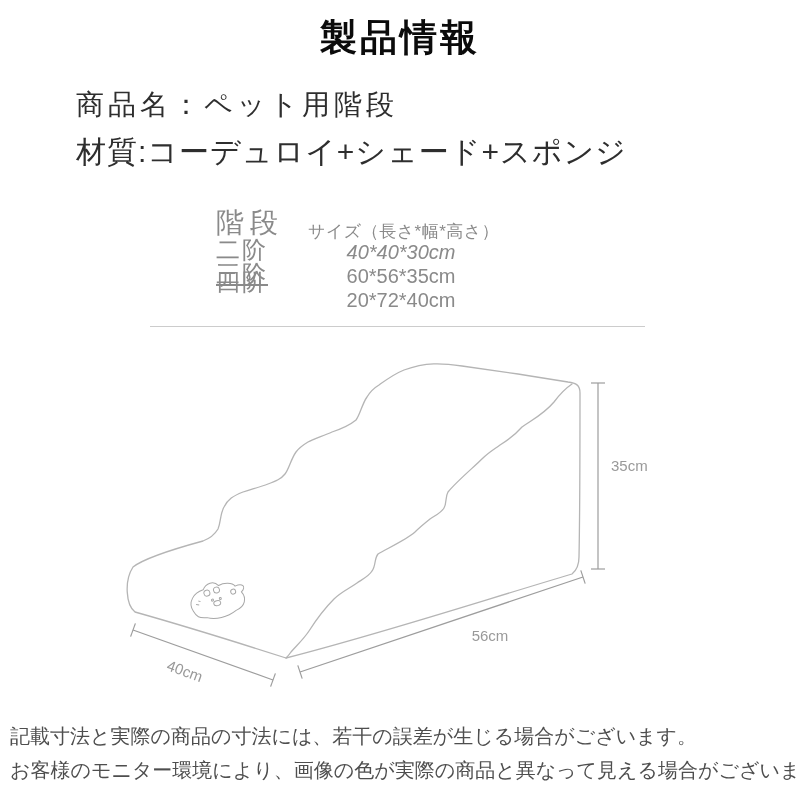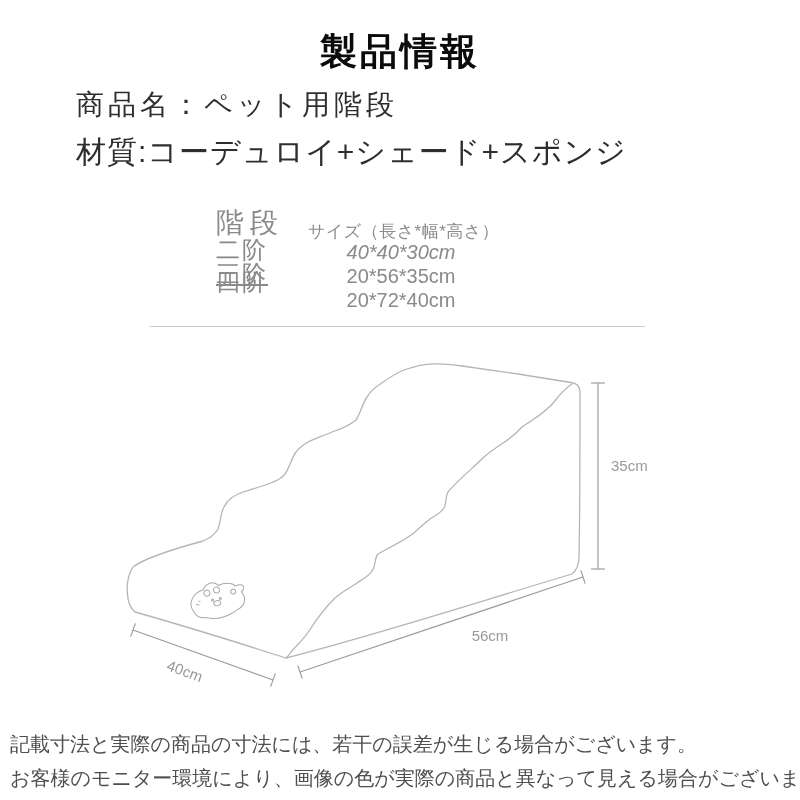--- a/index.html
+++ b/index.html
@@ -2,55 +2,55 @@
 <html><head>
 <meta charset="utf-8">
 <style>
   html,body{margin:0;padding:0;background:#fff;}
   .page{
     position:relative;width:800px;height:800px;background:#ffffff;overflow:hidden;
     font-family:"Liberation Sans","DejaVu Sans",sans-serif;
   }
   .page-title{
     position:absolute;top:16px;left:0;right:0;text-align:center;
-    font-size:37px;font-weight:800;color:#0b0b0b;letter-spacing:3px;line-height:44px;margin-top:14px;
+    font-size:37px;font-weight:800;color:#0b0b0b;letter-spacing:3px;line-height:44px;
   }
   .prod-line{position:absolute;left:76px;color:#2e2e2e;white-space:nowrap;}
   .prod-name{top:88px;font-size:28px;letter-spacing:4px;line-height:34px;}
   .prod-material{top:134px;font-size:30px;letter-spacing:1px;line-height:36px;}
   .tbl-col1-header{position:absolute;left:216px;top:204px;font-size:28px;letter-spacing:6px;color:#8a8a8a;}
   .tbl-col2-header{position:absolute;left:308px;top:220px;font-size:17px;letter-spacing:.5px;color:#8a8a8a;white-space:nowrap;}
   .tbl-row-label{position:absolute;left:216px;font-size:24px;letter-spacing:2px;color:#8a8a8a;line-height:24px;}
   .tbl-row-size{position:absolute;left:301px;width:200px;text-align:center;font-size:20px;color:#8a8a8a;line-height:22px;}
   .r1l{top:238px;} .r2l{top:262px;text-decoration:underline;} .r3l{top:270px;}
   .r1v{top:241px;font-style:italic;} .r2v{top:265px;} .r3v{top:289px;}
   .divider{position:absolute;left:150px;top:326px;width:495px;height:1px;background:#cccccc;}
   .diagram{position:absolute;left:80px;top:338px;}
-  .footnote{position:absolute;left:10px;color:#4e4e4e;font-size:20px;line-height:26px;white-space:nowrap;margin-top:8px;}
+  .footnote{position:absolute;left:10px;color:#4e4e4e;font-size:20px;line-height:26px;white-space:nowrap;}
   .fn1{top:723px;} .fn2{top:757px;}
 </style>
 </head>
 <body>
 
 <div class="page">
 
   <div class="page-title">製品情報</div>
 
   <div class="prod-line prod-name">商品名：ペット用階段</div>
   <div class="prod-line prod-material">材質:コーデュロイ+シェード+スポンジ</div>
 
   <div>
     <div class="tbl-col1-header">階段</div>
     <div class="tbl-col2-header">サイズ（長さ*幅*高さ）</div>
 
     <div class="tbl-row-label r1l">二阶</div>
     <div class="tbl-row-size  r1v">40*40*30cm</div>
 
     <div class="tbl-row-label r2l">三阶</div>
-    <div class="tbl-row-size  r2v">20*56*35cm</div>
+    <div class="tbl-row-size  r2v">60*56*35cm</div>
 
     <div class="tbl-row-label r3l">四阶</div>
     <div class="tbl-row-size  r3v">20*72*40cm</div>
   </div>
 
   <div class="divider"></div>
 
   <svg class="diagram" width="620" height="390" viewBox="0 0 620 390">
     <g fill="none" stroke="#b5b5b5" stroke-width="1.3" stroke-linecap="round" stroke-linejoin="round">
 

